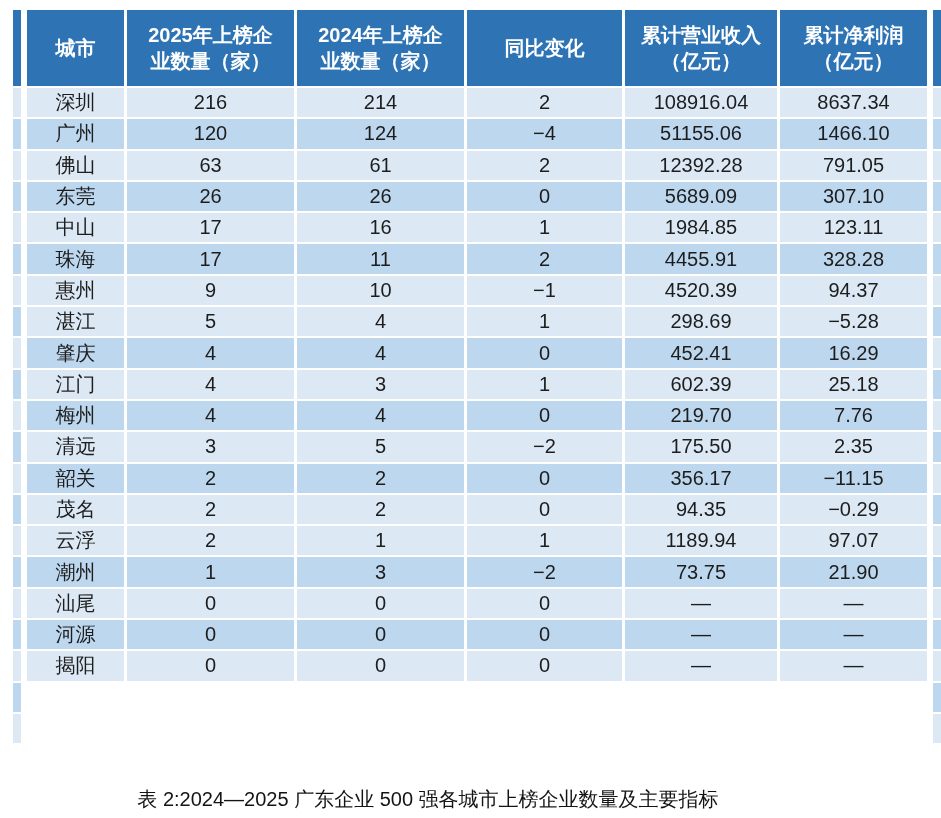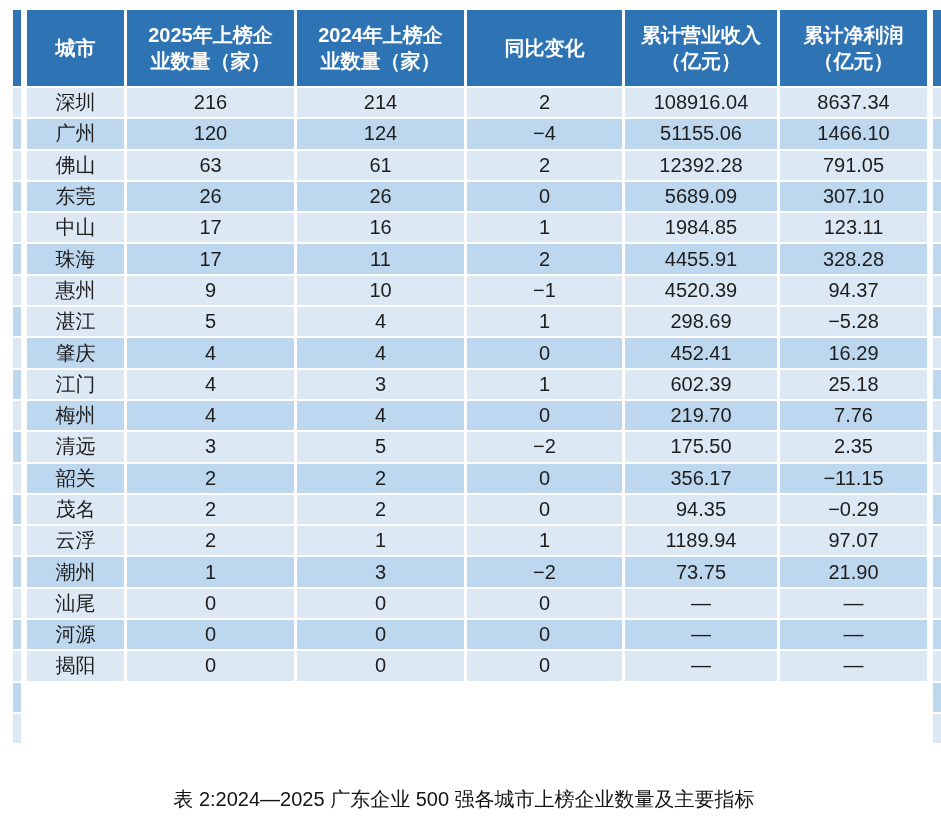--- a/index.html
+++ b/index.html
@@ -46,21 +46,20 @@
   .strip-cell{width:100%;margin-bottom:2px;}
   .strip-cell.head{height:76px;background:var(--header-bg);}
   .strip-cell.light{height:29.3px;background:var(--row-light);}
   .strip-cell.dark{height:29.3px;background:var(--row-dark);}
 
   
   .caption{
     position:absolute;left:0;top:786px;width:842px;
     text-align:center;font-size:20px;color:#141414;
     font-family:"Liberation Sans","DejaVu Sans",sans-serif;
-    margin-left:36px;
   }
 </style>
 </head>
 <body>
 
 <div class="page">
 
   <div class="strip left" id="strip-left">
       <div class="strip-cell head"></div>
       <div class="strip-cell light"></div>

